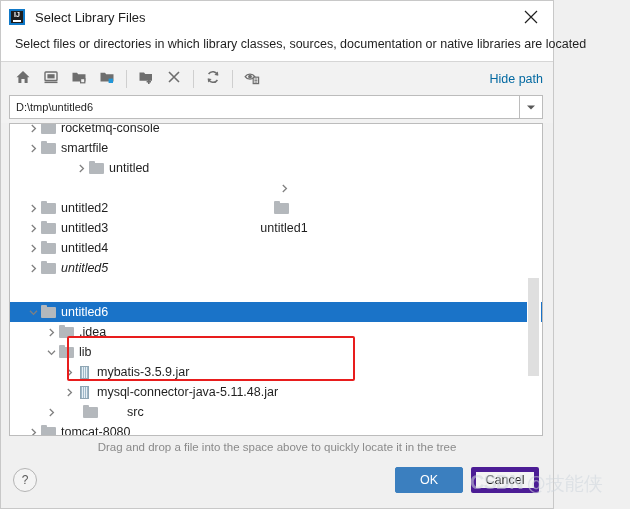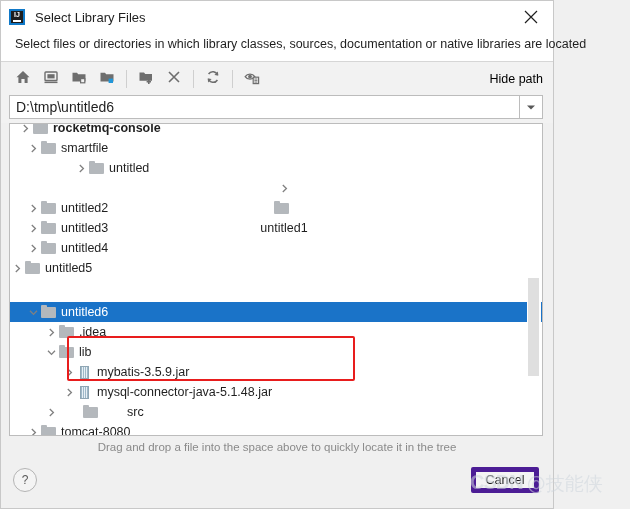--- a/index.html
+++ b/index.html
@@ -107,21 +107,21 @@
     justify-content: center;
     cursor: default;
   }
   .tb-sep {
     width: 1px; height: 18px;
     background: #cfcfcf;
     margin: 0 5px;
   }
   #toolbar-spacer { flex: 1 1 auto; }
   #hide-path-link {
-    color: #000000;
+    color: #0369a1;
     font-size: 12.5px;
     cursor: default;
     white-space: nowrap;
   }
 
   
   #path-row {
     height: 28px;
     min-height: 28px;
     background: #f2f2f2;
@@ -131,21 +131,21 @@
     align-items: stretch;
   }
   #path-input {
     flex: 1 1 auto;
     background: #ffffff;
     border: 1px solid #bcbcbc;
     border-right: none;
     display: flex;
     align-items: center;
     padding-left: 6px;
-    font-size: 14px;
+    font-size: 11px;
     color: #1f1f1f;
     box-sizing: border-box;
   }
   #path-dropdown {
     width: 24px;
     background: #ffffff;
     border: 1px solid #bcbcbc;
     box-sizing: border-box;
     display: flex;
     align-items: center;
@@ -451,21 +451,21 @@
       <span>
         <svg width="10" height="7" viewBox="0 0 10 7">
           <path d="M1 1.6 L5 5.6 L9 1.6 Z" fill="#585858"></path>
         </svg>
       </span>
     </div>
   </div>
 
   <div id="tree-wrap">
     <div id="tree">
-        <div class="row" style="padding-left: 8px; font-weight: bold;">
+        <div class="row" style="padding-left: 16px;">
           <span class="arrow">
             <svg width="9" height="9" viewBox="0 0 9 9">
               <path d="M2.8 1 L6.4 4.5 L2.8 8" stroke="#808080" stroke-width="1.3" fill="none"></path>
             </svg>
           </span>
           <span class="ficon">
             <span class="folder"></span>
           </span>
           <span class="label">rocketmq-console</span>
         </div>
@@ -528,21 +528,21 @@
           <span class="arrow">
             <svg width="9" height="9" viewBox="0 0 9 9">
               <path d="M2.8 1 L6.4 4.5 L2.8 8" stroke="#808080" stroke-width="1.3" fill="none"></path>
             </svg>
           </span>
           <span class="ficon">
             <span class="folder"></span>
           </span>
           <span class="label">untitled4</span>
         </div>
-        <div class="row" style="">
+        <div class="row" style="padding-left: 16px; font-style: italic;">
           <span class="arrow">
             <svg width="9" height="9" viewBox="0 0 9 9">
               <path d="M2.8 1 L6.4 4.5 L2.8 8" stroke="#808080" stroke-width="1.3" fill="none"></path>
             </svg>
           </span>
           <span class="ficon">
             <span class="folder"></span>
           </span>
           <span class="label">untitled5</span>
         </div>
@@ -592,21 +592,21 @@
         </div>
         <div class="row" style="padding-left: 52px;">
           <span class="arrow">
             <svg width="9" height="9" viewBox="0 0 9 9">
               <path d="M2.8 1 L6.4 4.5 L2.8 8" stroke="#808080" stroke-width="1.3" fill="none"></path>
             </svg>
           </span>
           <span class="ficon">
             <span class="jar"></span>
           </span>
-          <span class="label">mysql-connector-java-5.1.48.jar</span>
+          <span class="label">mysql-connector-java-5.11.48.jar</span>
         </div>
         <div class="row" style="padding-left: 34px; gap: 24px;">
           <span class="arrow">
             <svg width="9" height="9" viewBox="0 0 9 9">
               <path d="M2.8 1 L6.4 4.5 L2.8 8" stroke="#808080" stroke-width="1.3" fill="none"></path>
             </svg>
           </span>
           <span class="ficon">
             <span class="folder"></span>
           </span>
@@ -641,20 +641,21 @@
     <div id="annotation-box" style="left: 57px; top: 212px; width: 288px; height: 45px;"></div>
   </div>
 
   <div id="hint-row">
     <div id="hint-text">Drag and drop a file into the space above to quickly locate it in the tree</div>
   </div>
 
   <div id="button-row">
     <div id="help-button">?</div>
     <div id="button-spacer"></div>
+    <div class="dlg-btn" id="ok-button">OK</div>
     <div class="dlg-btn" id="cancel-button">Cancel</div>
   </div>
 
 </div>
 
 <div id="watermark">
   <span id="watermark-csdn">CSDN</span>
   <span id="watermark-handle">@技能侠</span>
 </div>
 

